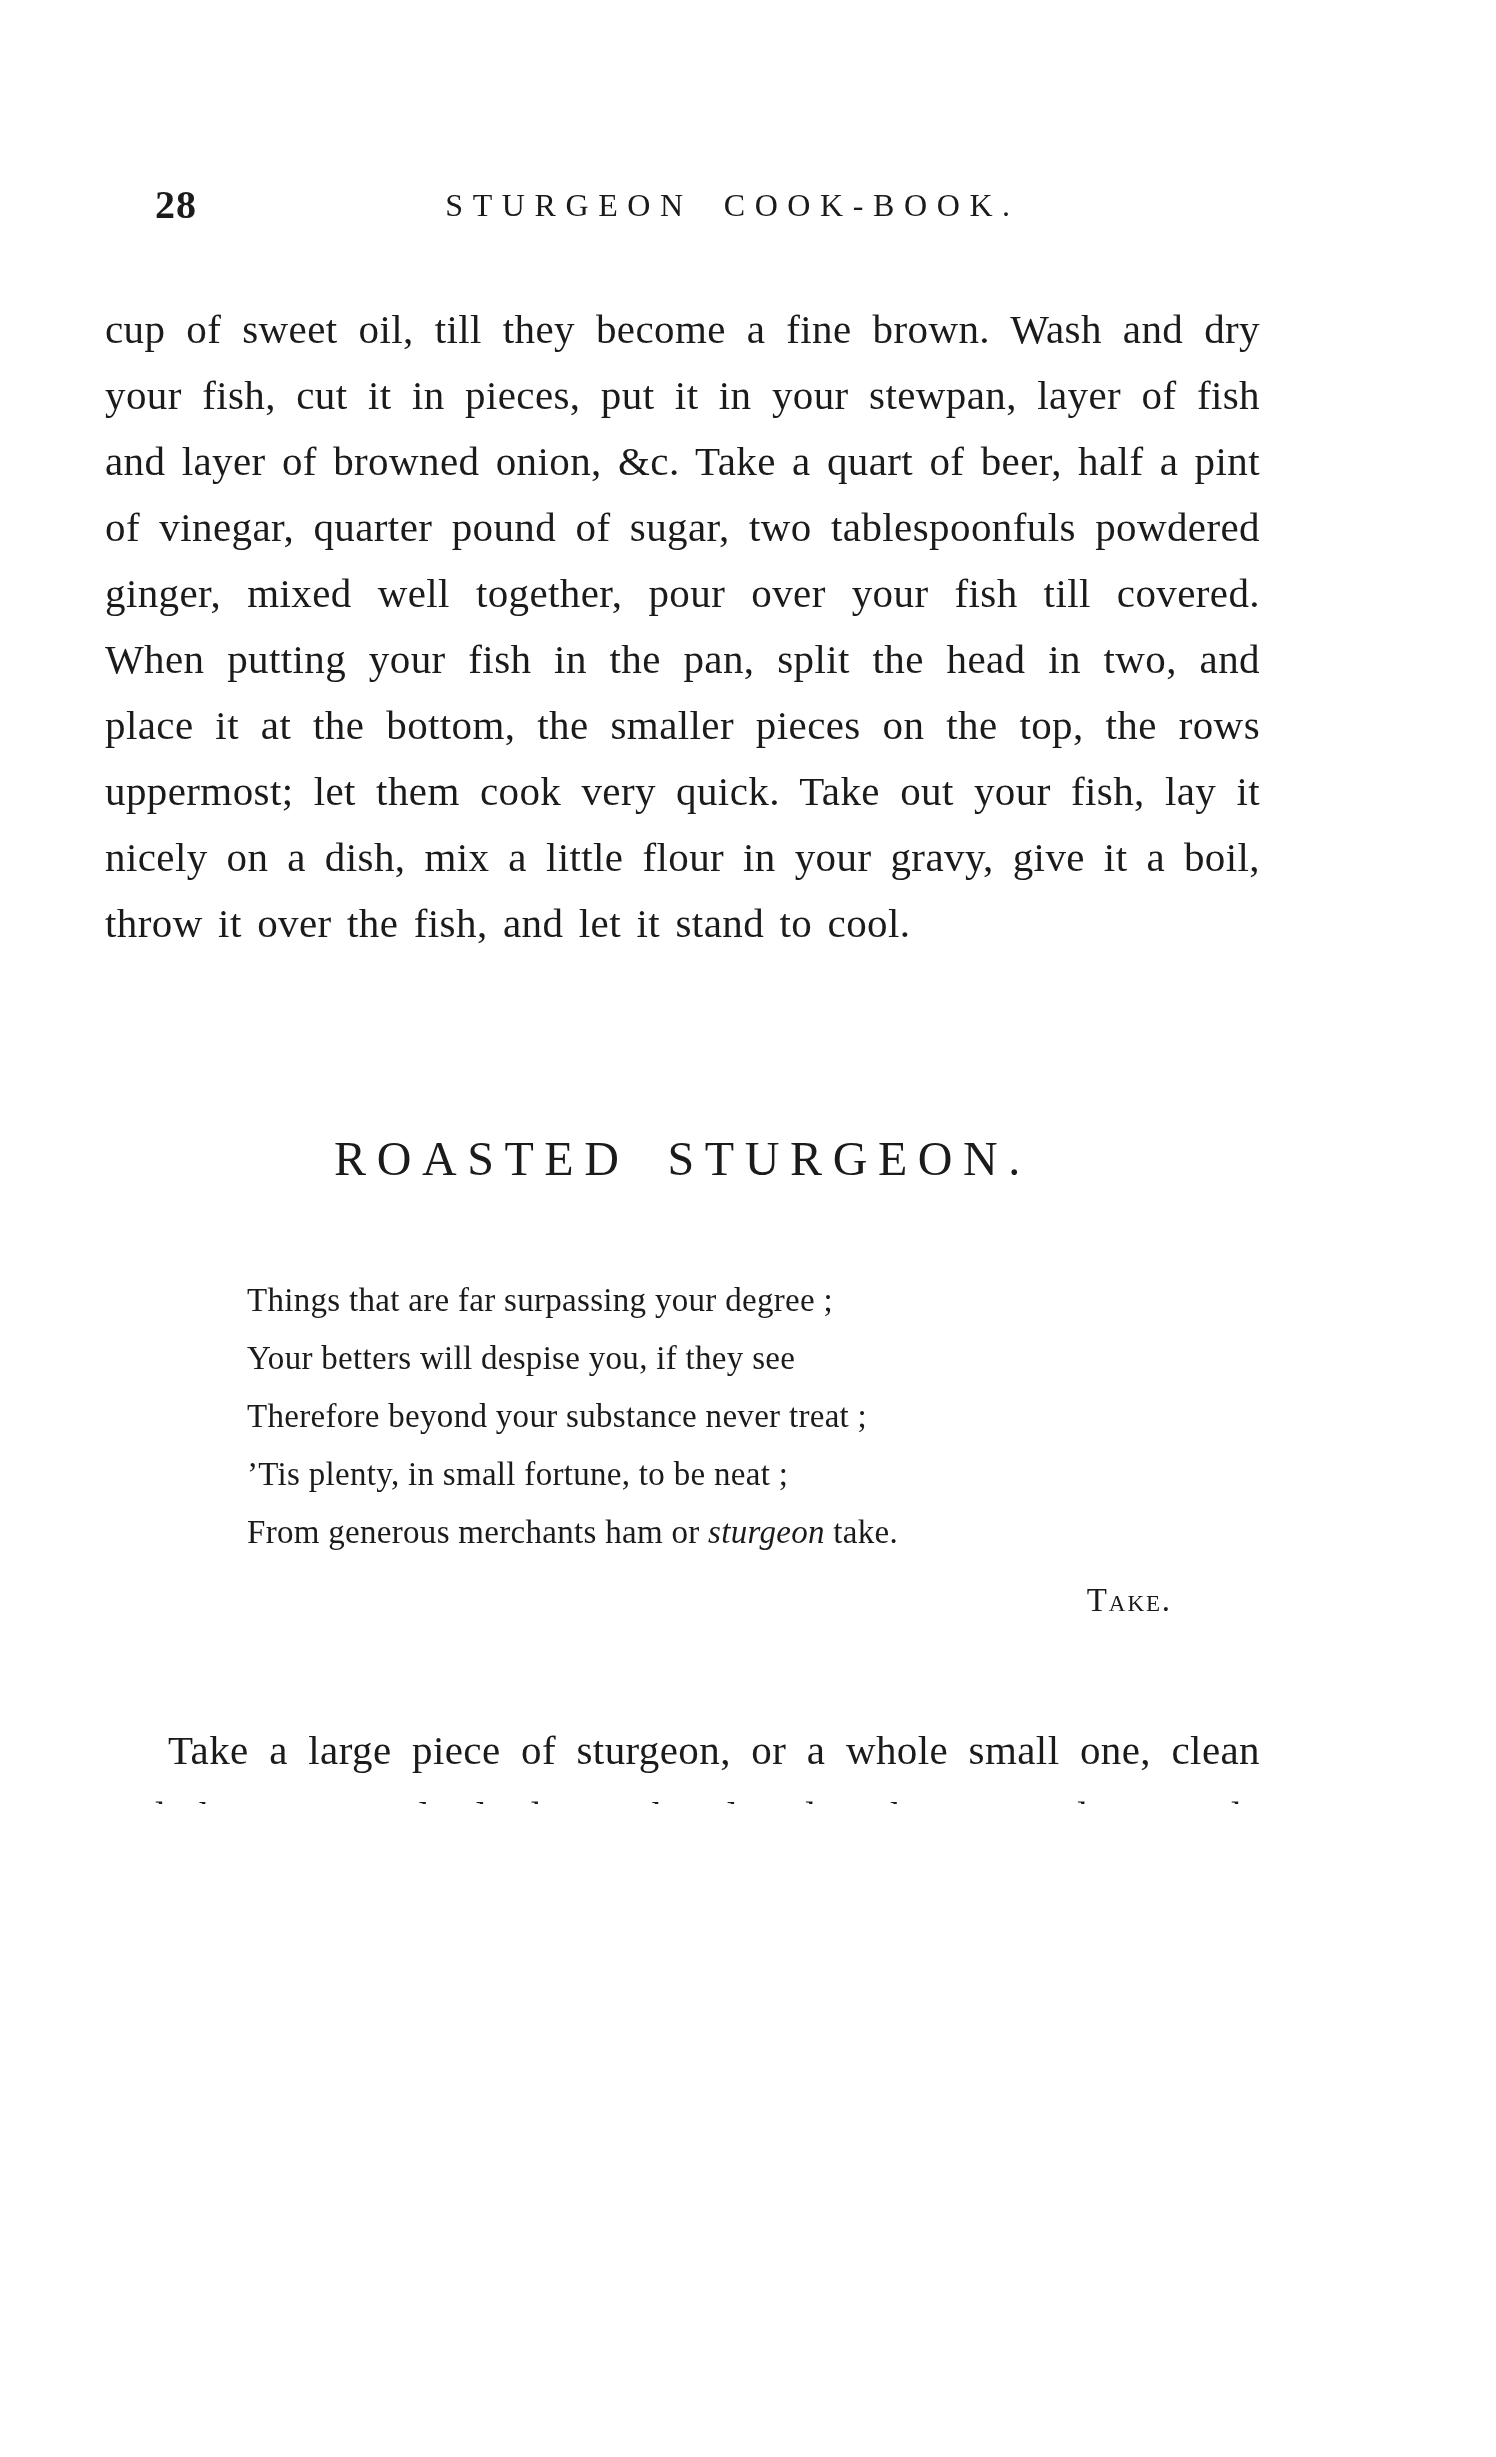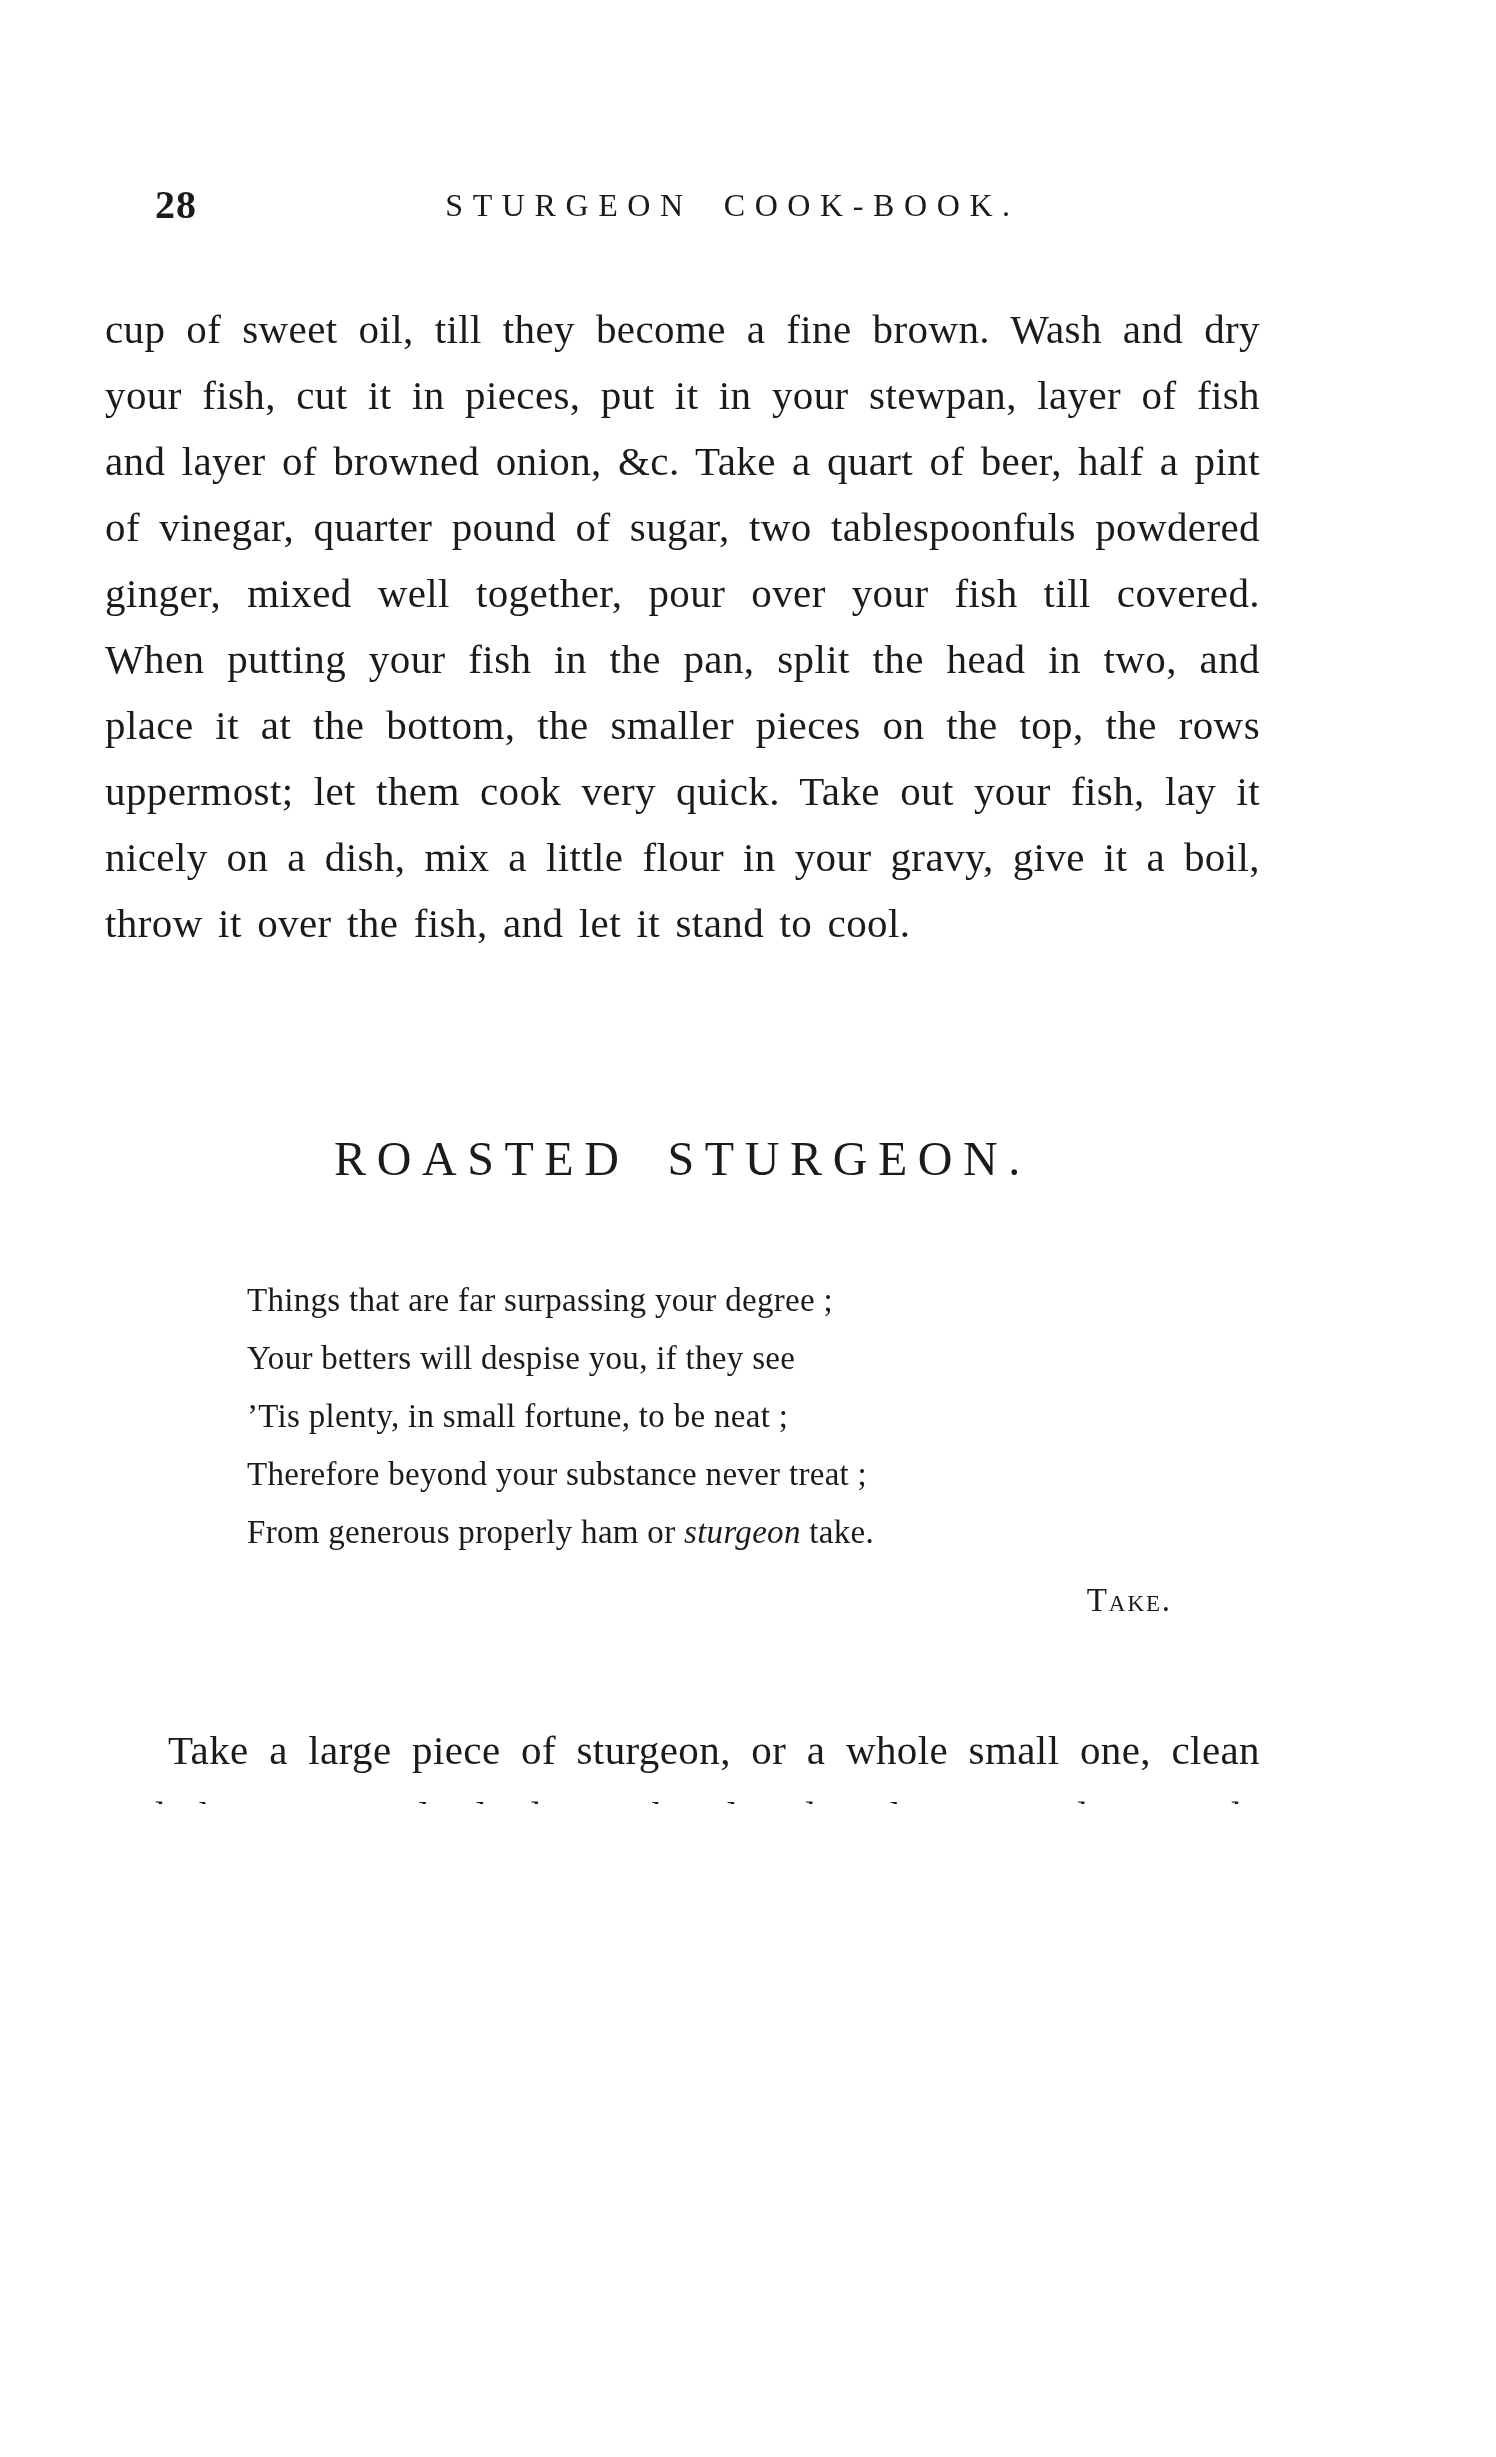--- a/index.html
+++ b/index.html
@@ -106,24 +106,24 @@
 
   <div class="text-block">
 
     <p class="body-para para-recipe-continuation">cup of sweet oil, till they become a fine brown. Wash and dry your fish, cut it in pieces, put it in your stewpan, layer of fish and layer of browned onion, &amp;c. Take a quart of beer, half a pint of vinegar, quarter pound of sugar, two tablespoonfuls powdered ginger, mixed well together, pour over your fish till covered. When putting your fish in the pan, split the head in two, and place it at the bottom, the smaller pieces on the top, the rows uppermost; let them cook very quick. Take out your fish, lay it nicely on a dish, mix a little flour in your gravy, give it a boil, throw it over the fish, and let it stand to cool.</p>
 
     <h2 class="section-heading">ROASTED STURGEON.</h2>
 
     <div class="poem">
       <div class="poem-line">Things that are far surpassing your degree ;</div>
       <div class="poem-line">Your betters will despise you, if they see</div>
+      <div class="poem-line">Therefore beyond your substance never treat ;</div>
       <div class="poem-line">’Tis plenty, in small fortune, to be neat ;</div>
-      <div class="poem-line">Therefore beyond your substance never treat ;</div>
       <div class="poem-line">
-        <span>From generous properly ham or </span><span class="poem-italic">sturgeon</span><span> take.</span>
+        <span>From generous merchants ham or </span><span class="poem-italic">sturgeon</span><span> take.</span>
       </div>
       <div class="attribution">Take.</div>
     </div>
 
     <p class="body-para para-sturgeon">Take a large piece of sturgeon, or a whole small one, clean and skin it properly, lard it with eel and anchovies, and marinade it in a white wine marmalade. Fasten it to the spit and roast it,</p>
 
   </div>
 
   <span class="artifact-dot">.</span>
 

